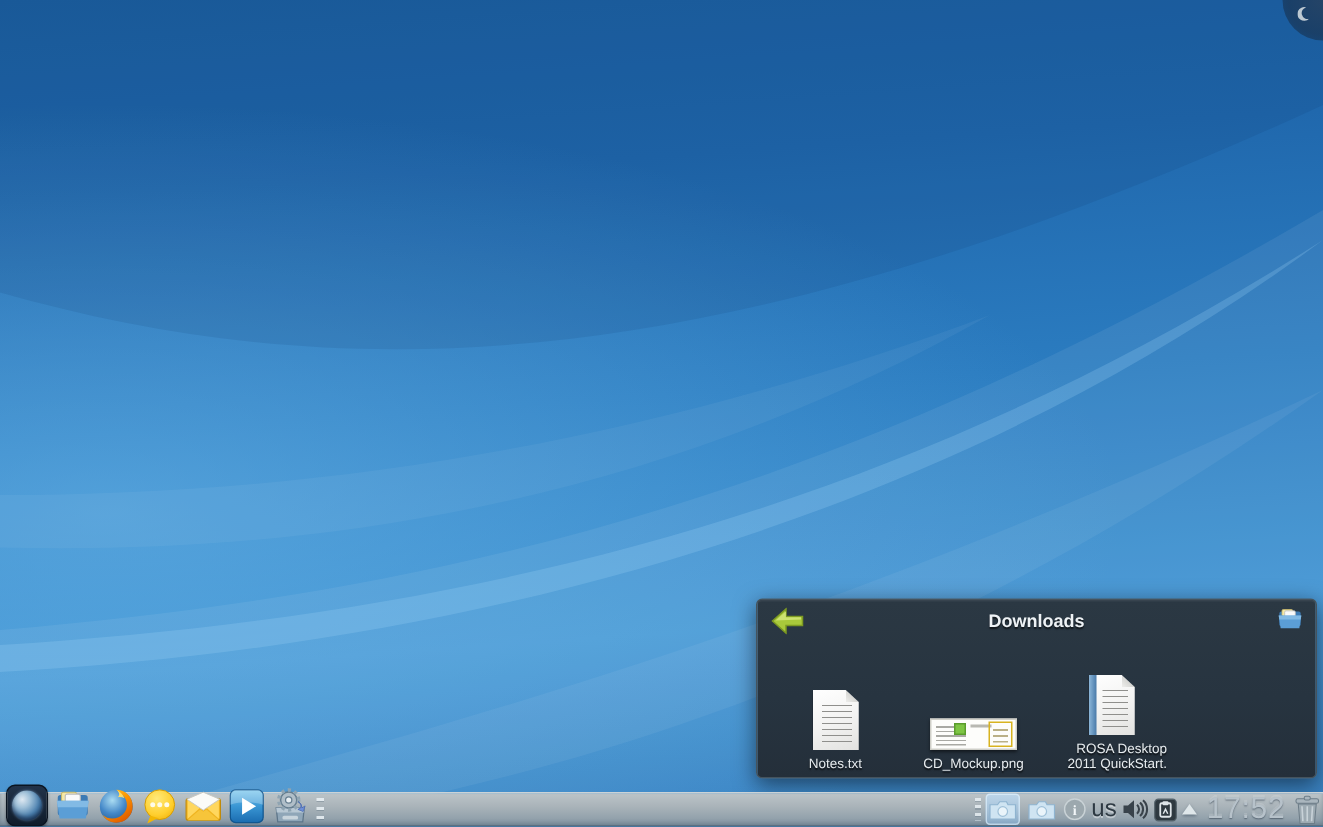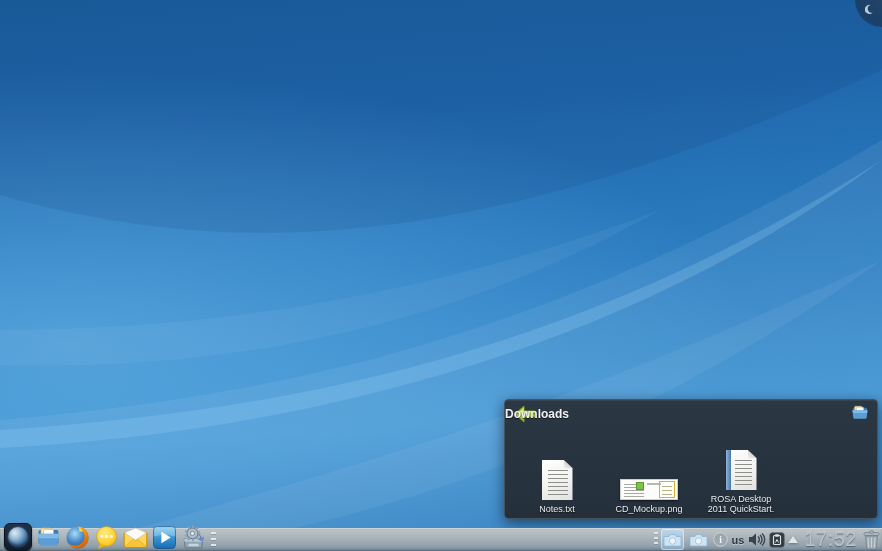--- a/index.html
+++ b/index.html
@@ -20,27 +20,27 @@
     border-bottom-left-radius:100%; }
   .cashew-glyph { position:absolute; top:4px; right:6px; width:11px; height:11px; }
 
   
   .popup { position:absolute; left:504px; top:399px; width:374px; height:120px;
     background:linear-gradient(180deg,#2b3843 0%, #273440 55%, #242f3a 100%);
     border:1px solid #45535d; border-radius:4px;
     box-shadow:0 4px 14px rgba(0,10,20,.55), inset 0 1px 0 rgba(255,255,255,.06); }
   .popup-header { position:relative; height:29px; }
   .back-btn { position:absolute; left:9px; top:5px; width:22px; height:18px; cursor:pointer; }
-  .popup-title { position:absolute; left:0; right:0; top:7px; text-align:left;
+  .popup-title { position:absolute; left:0; right:0; top:7px; text-align:center;
     font-size:12px; font-weight:bold; color:#eef2f5; text-shadow:0 1px 1px rgba(0,0,0,.6); }
   .popup-folder-btn { position:absolute; right:8px; top:5px; width:18px; height:16px; cursor:pointer; }
   .files { position:absolute; left:6px; top:30px; right:0; bottom:2px; display:flex; overflow:hidden; }
   .file-item { width:92px; display:flex; flex-direction:column; align-items:center; justify-content:flex-end; cursor:pointer; padding-bottom:2px; }
   .file-item .icon-slot { height:46px; display:flex; align-items:flex-end; justify-content:center; }
-  .file-label { margin-top:4px; max-width:74px; font-size:9px; line-height:10px; text-align:center;
+  .file-label { margin-top:4px; max-width:74px; font-size:9px; line-height:10px; text-align:right;
     color:#e7ecef; text-shadow:0 1px 1px rgba(0,0,0,.7); word-wrap:break-word; }
 
   
   .thumb { position:relative; width:58px; height:21px; background:#fdfdfb; border:1px solid #cfcfc8;
     box-shadow:0 1px 2px rgba(0,0,0,.5); }
   .thumb .t-lines { position:absolute; left:3px; top:4px; width:20px; height:13px;
     background:repeating-linear-gradient(180deg,#a9a9a4 0 1px, transparent 1px 3px); }
   .thumb .t-green { position:absolute; left:15px; top:2px; width:8px; height:8px; background:#7ec544; border:1px solid #5a9c2c; }
   .thumb .t-note { position:absolute; right:2px; top:1px; width:16px; height:17px; background:linear-gradient(180deg,#ffe75e,#f5cf2e); border:1px solid #d8b320;
     background-image:repeating-linear-gradient(180deg, rgba(120,100,20,.5) 0 1px, transparent 1px 4px); background-clip:content-box; padding:2px; }
@@ -78,21 +78,21 @@
 
   .sep-dots { width:5px; height:16px; margin:0 3px 3px 3px; align-self:flex-end;
     background:repeating-linear-gradient(180deg, rgba(235,242,246,.85) 0 2px, rgba(90,110,125,.35) 2px 3px, transparent 3px 6px); }
 
   .tray { position:absolute; right:2px; bottom:0; height:23px; display:flex; align-items:center; z-index:4; }
   .tray > * { margin-left:3px; }
   .tray-sep { width:4px; height:15px;
     background:repeating-linear-gradient(180deg, rgba(235,242,246,.8) 0 2px, rgba(90,110,125,.3) 2px 3px, transparent 3px 5px); }
   .cam-wrap { width:23px; height:21px; display:flex; align-items:center; justify-content:center; border-radius:3px; cursor:pointer; }
   .cam-wrap.active { background:linear-gradient(180deg, rgba(190,220,245,.75), rgba(140,185,225,.55)); box-shadow:inset 0 0 0 1px rgba(230,245,255,.6); }
-  .kbd-layout { font-size:11px; color:#2e3a43; text-shadow:0 1px 0 rgba(255,255,255,.4); padding:0 1px; cursor:pointer;font-weight:bold; }
+  .kbd-layout { font-size:16px; color:#2e3a43; text-shadow:0 1px 0 rgba(255,255,255,.4); padding:0 1px; cursor:pointer; }
   .info-btn { cursor:pointer; }
   .arrow-up { width:0; height:0; border-left:5px solid transparent; border-right:5px solid transparent;
     border-bottom:7px solid #dfe7ea; filter:drop-shadow(0 1px 1px rgba(40,60,80,.5)); cursor:pointer; margin-bottom:1px; }
   .clock { font-size:20px; color:#b7c2ca; letter-spacing:0.5px; text-shadow:0 1px 1px rgba(35,50,65,.55), 0 -1px 0 rgba(255,255,255,.15);
     cursor:pointer; line-height:23px; padding:0 3px; }
   .klipper-btn, .volume-btn, .trash-btn { cursor:pointer; display:flex; align-items:center; }
 </style>
 </head>
 <body>
 

